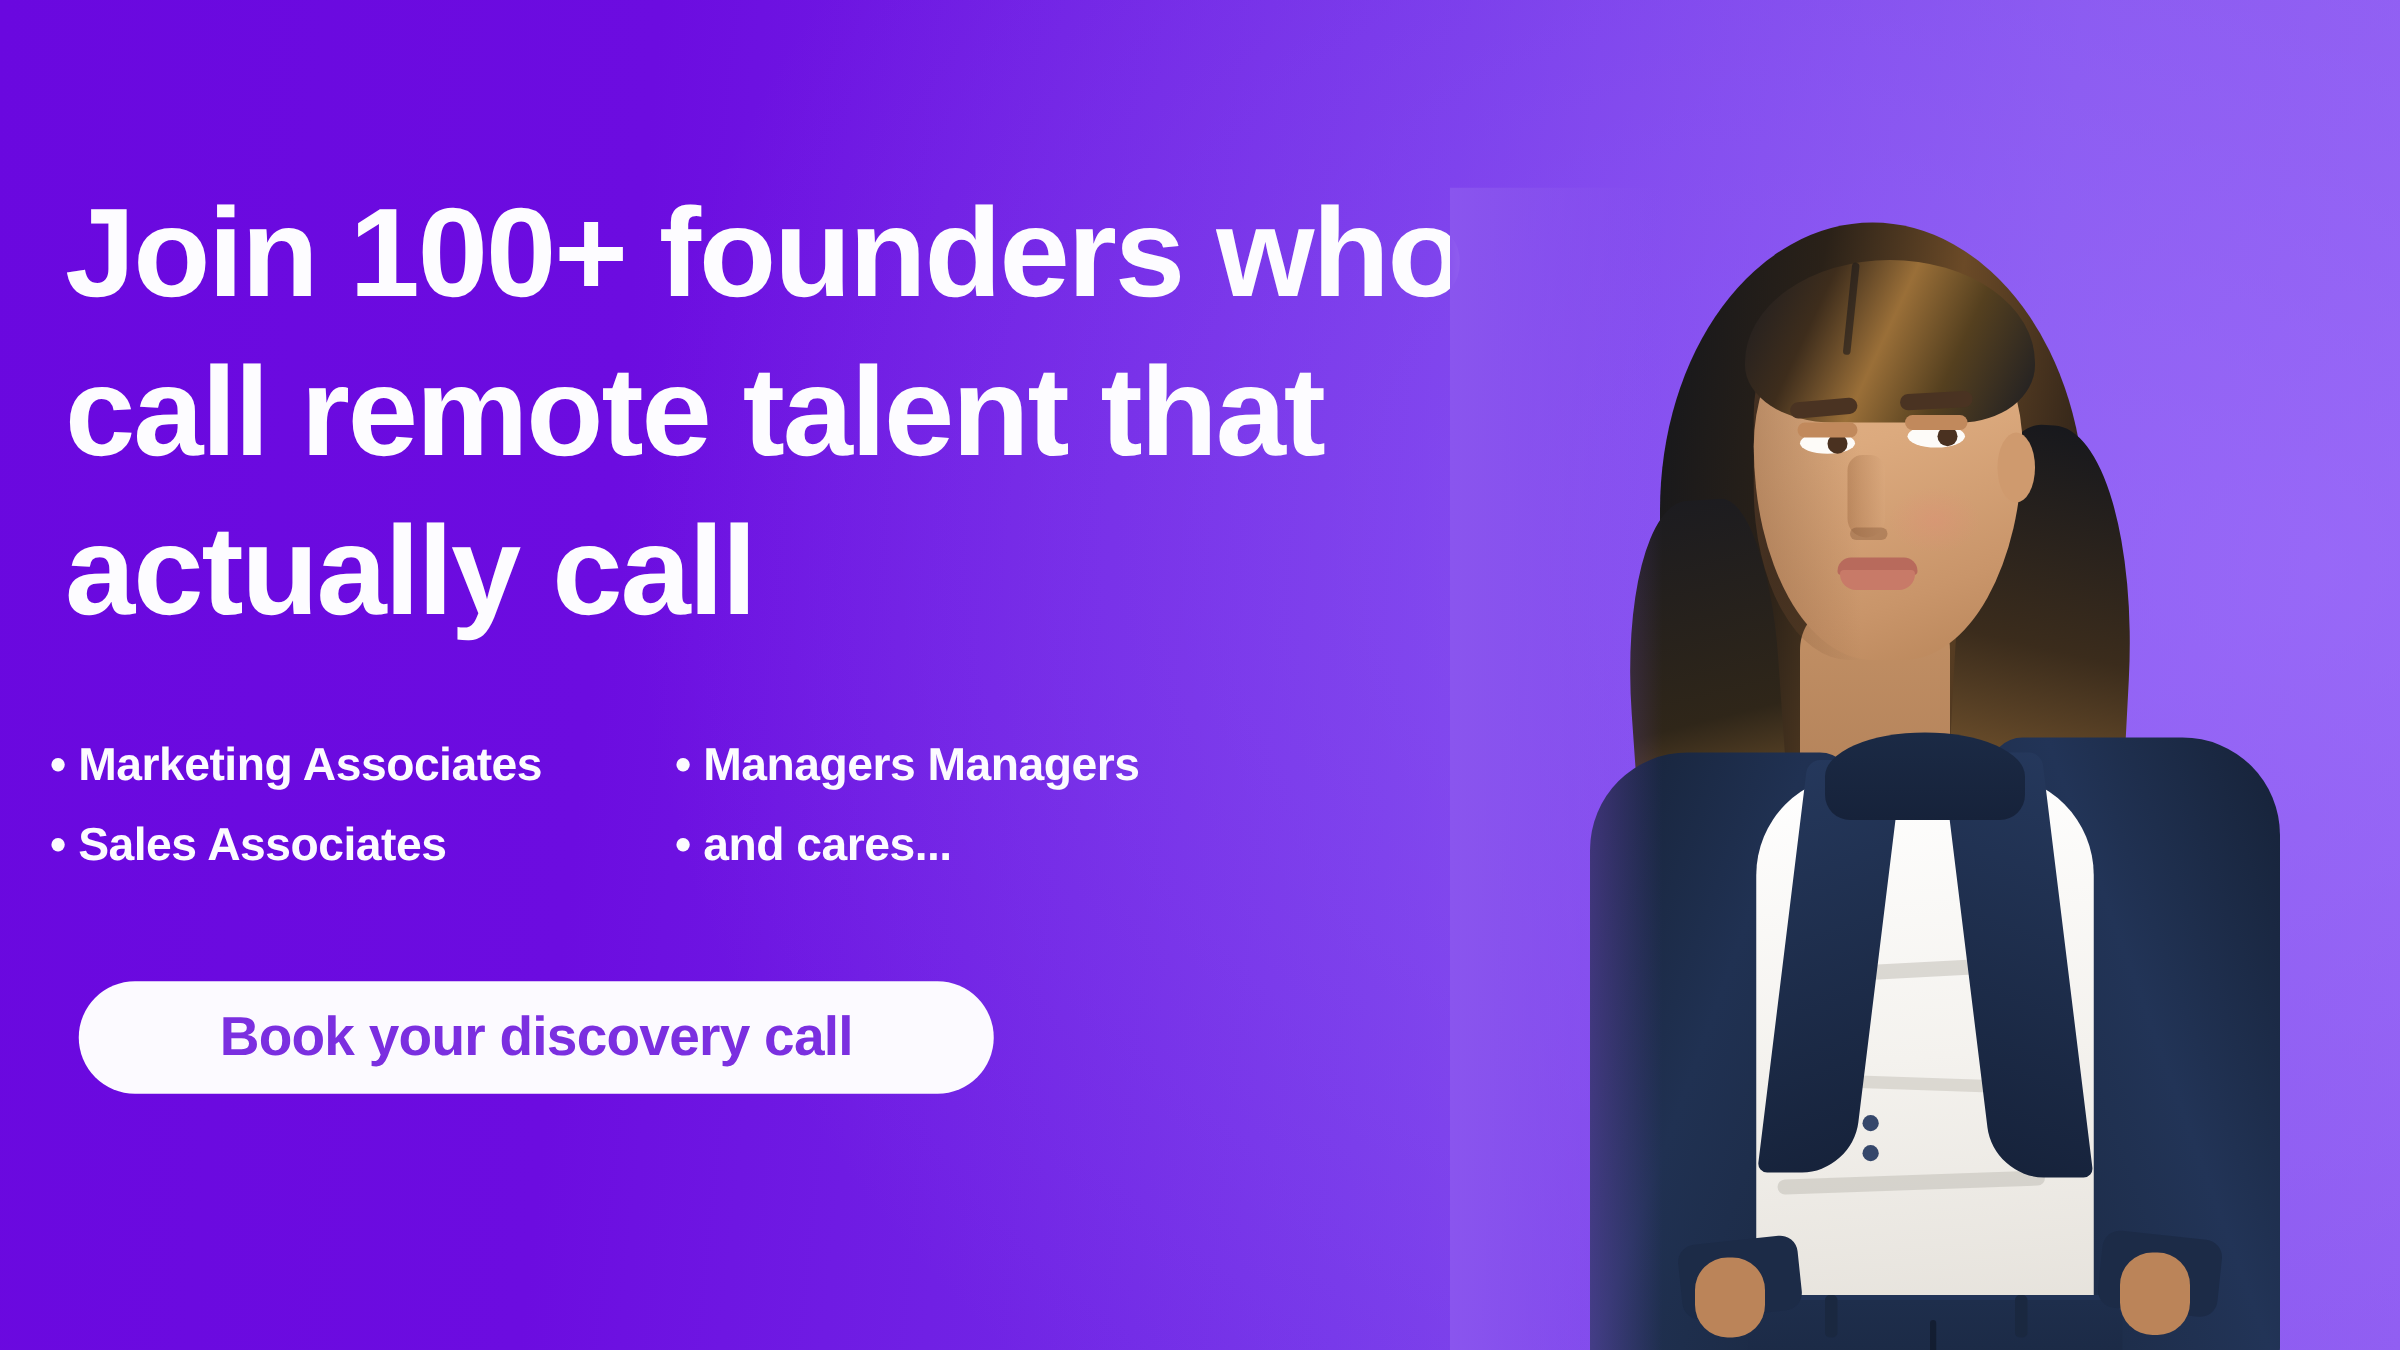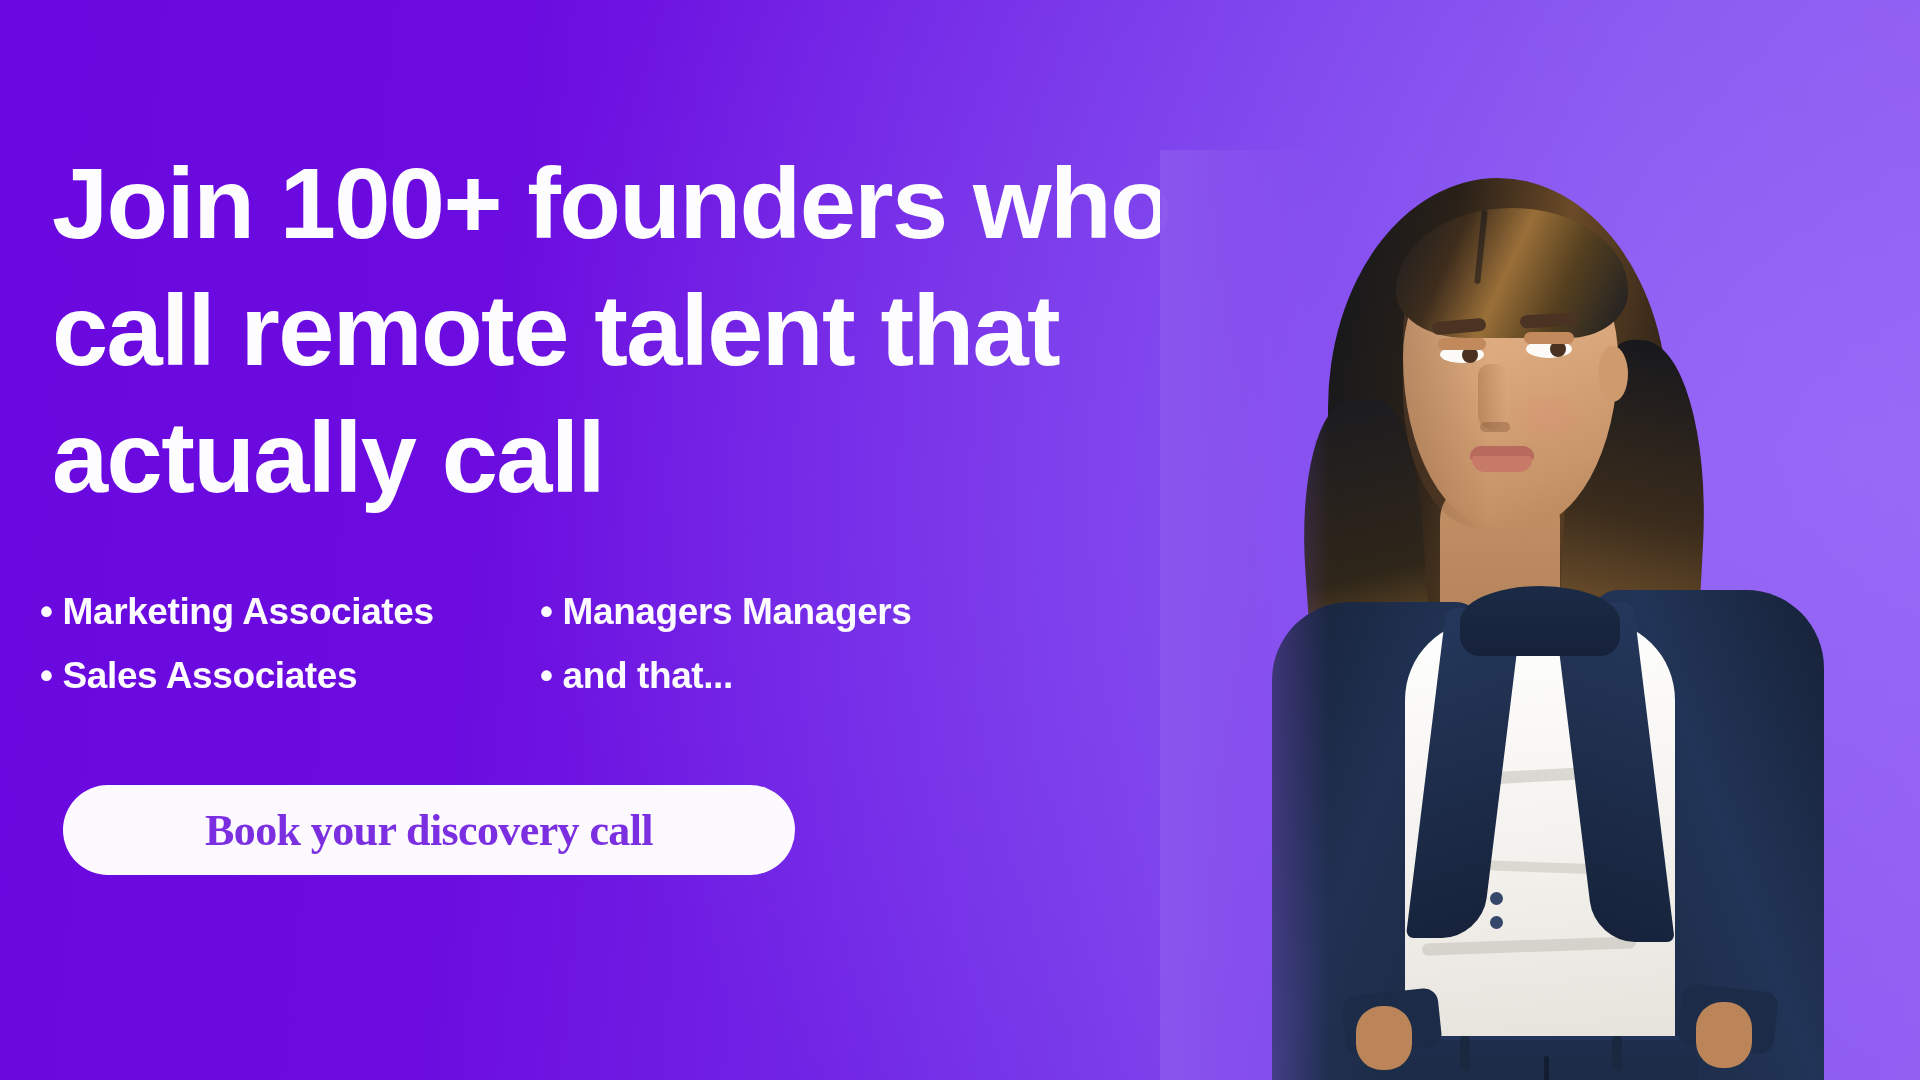--- a/index.html
+++ b/index.html
@@ -46,21 +46,21 @@
   }
 
   
   #cta{
     position:absolute;left:63px;top:785px;
     height:90px;min-width:732px;box-sizing:border-box;
     display:flex;align-items:center;justify-content:center;
     padding:0 40px;
     background:#FCFAFF;border:none;border-radius:46px;
     color:#7B2FE0;
-    font-family:Liberation Serif, serif;
+    font-family:Liberation Sans, sans-serif;
     font-size:44px;font-weight:700;letter-spacing:-0.6px;
     white-space:nowrap;cursor:pointer;
   }
 
   
   #photo{
     position:absolute;right:0;bottom:0;width:760px;height:930px;
     overflow:hidden;
   }
   .pz{position:absolute;}
@@ -244,21 +244,21 @@
       </div>
     </div>
 
     <div class="bcol right">
       <div class="bullet">
         <span class="dot">•</span>
         <span>Managers Managers</span>
       </div>
       <div class="bullet">
         <span class="dot">•</span>
-        <span>and that...</span>
+        <span>and cares...</span>
       </div>
     </div>
 
   </div>
 
   <button id="cta">Book your discovery call</button>
 
   <div id="photo">
     <div class="pz hair-back"></div>
     <div class="pz hair-left-strand"></div>

